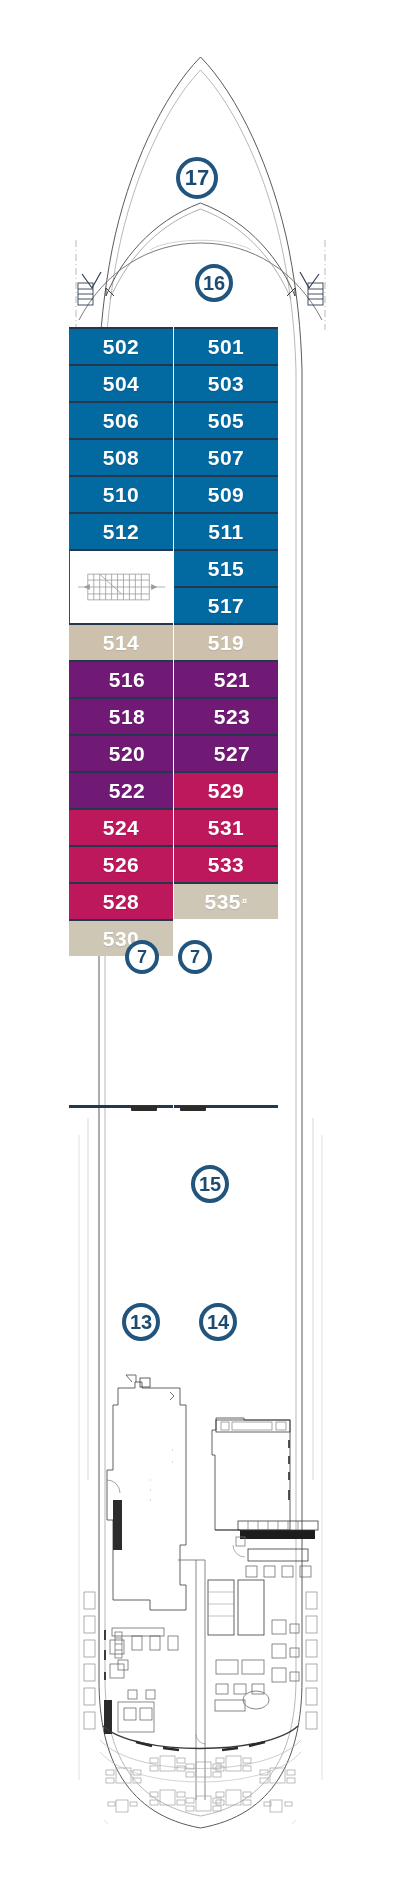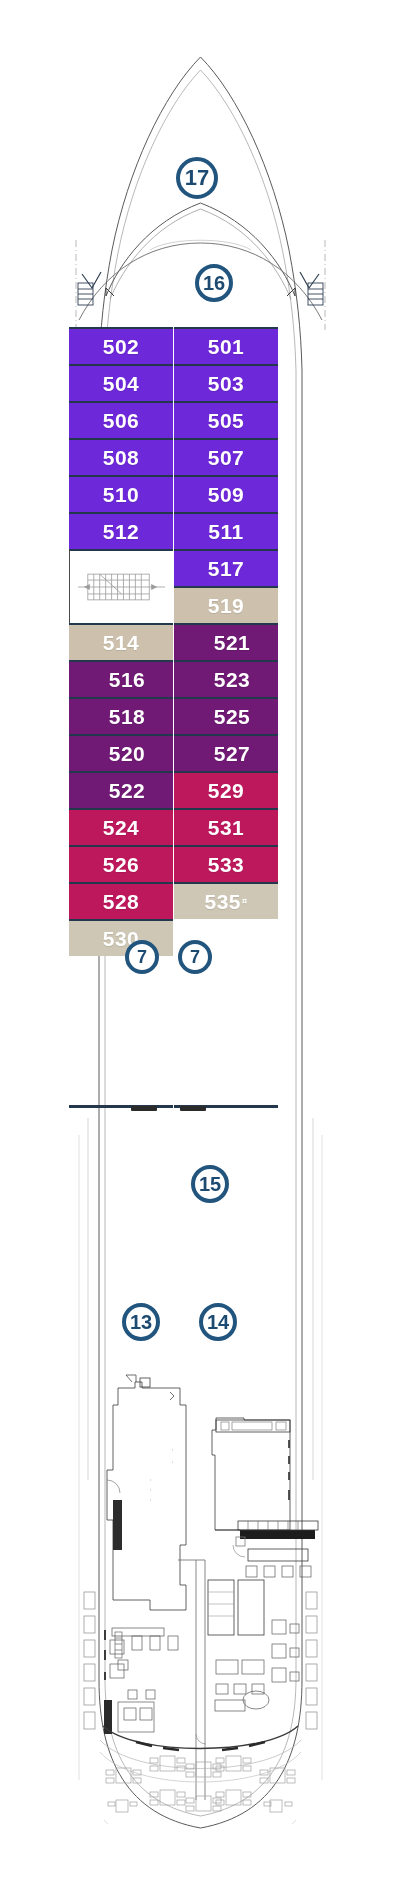--- a/index.html
+++ b/index.html
@@ -25,21 +25,21 @@
     text-shadow:0 1px 1px rgba(0,0,0,.10);
     line-height:1;
   }
   .cabin:first-child{border-top:2.5px solid #23384d;}
   .cabin .lbl{pointer-events:none;}
   .cabin .sup{
     font-size:9px;font-weight:700;vertical-align:super;
     margin-left:1px;line-height:1;
   }
 
-  .c-ltblue{background:#6d28d9;}
+  .c-ltblue{background:#0369a1;}
   .c-tan   {background:#cdc1ad;}
   .c-mdblue{background:#701a75;padding-left:12px;}
   .c-brown {background:#be185d;}
   .c-beige {background:#cec7b5;}
 
   
   .cabin.void{
     background:#ffffff;height:74px;
     border-top:2.5px solid #23384d;
     border-left:1px solid #4a4a4a;
@@ -390,33 +390,33 @@
       <div class="cabin c-ltblue">
         <span class="lbl">507</span>
       </div>
       <div class="cabin c-ltblue">
         <span class="lbl">509</span>
       </div>
       <div class="cabin c-ltblue">
         <span class="lbl">511</span>
       </div>
       <div class="cabin c-ltblue">
+        <span class="lbl">515</span>
+      </div>
+      <div class="cabin c-ltblue">
         <span class="lbl">517</span>
       </div>
       <div class="cabin c-tan">
         <span class="lbl">519</span>
       </div>
       <div class="cabin c-mdblue">
         <span class="lbl">521</span>
       </div>
       <div class="cabin c-mdblue">
         <span class="lbl">523</span>
-      </div>
-      <div class="cabin c-mdblue">
-        <span class="lbl">525</span>
       </div>
       <div class="cabin c-mdblue">
         <span class="lbl">527</span>
       </div>
       <div class="cabin c-brown">
         <span class="lbl">529</span>
       </div>
       <div class="cabin c-brown">
         <span class="lbl">531</span>
       </div>

